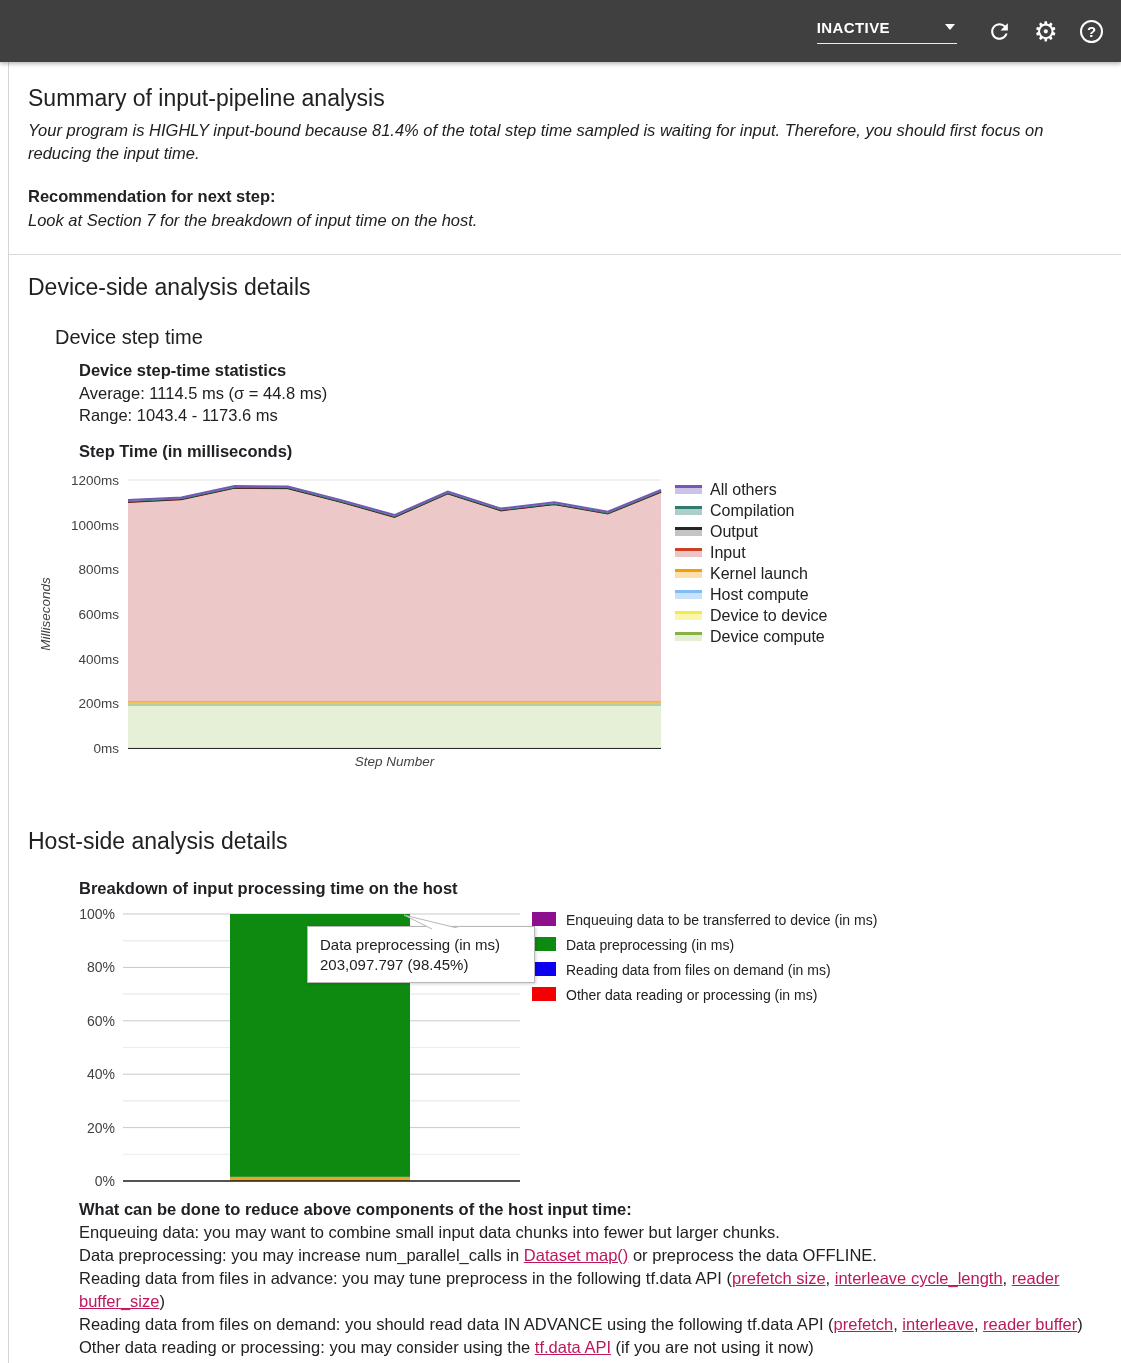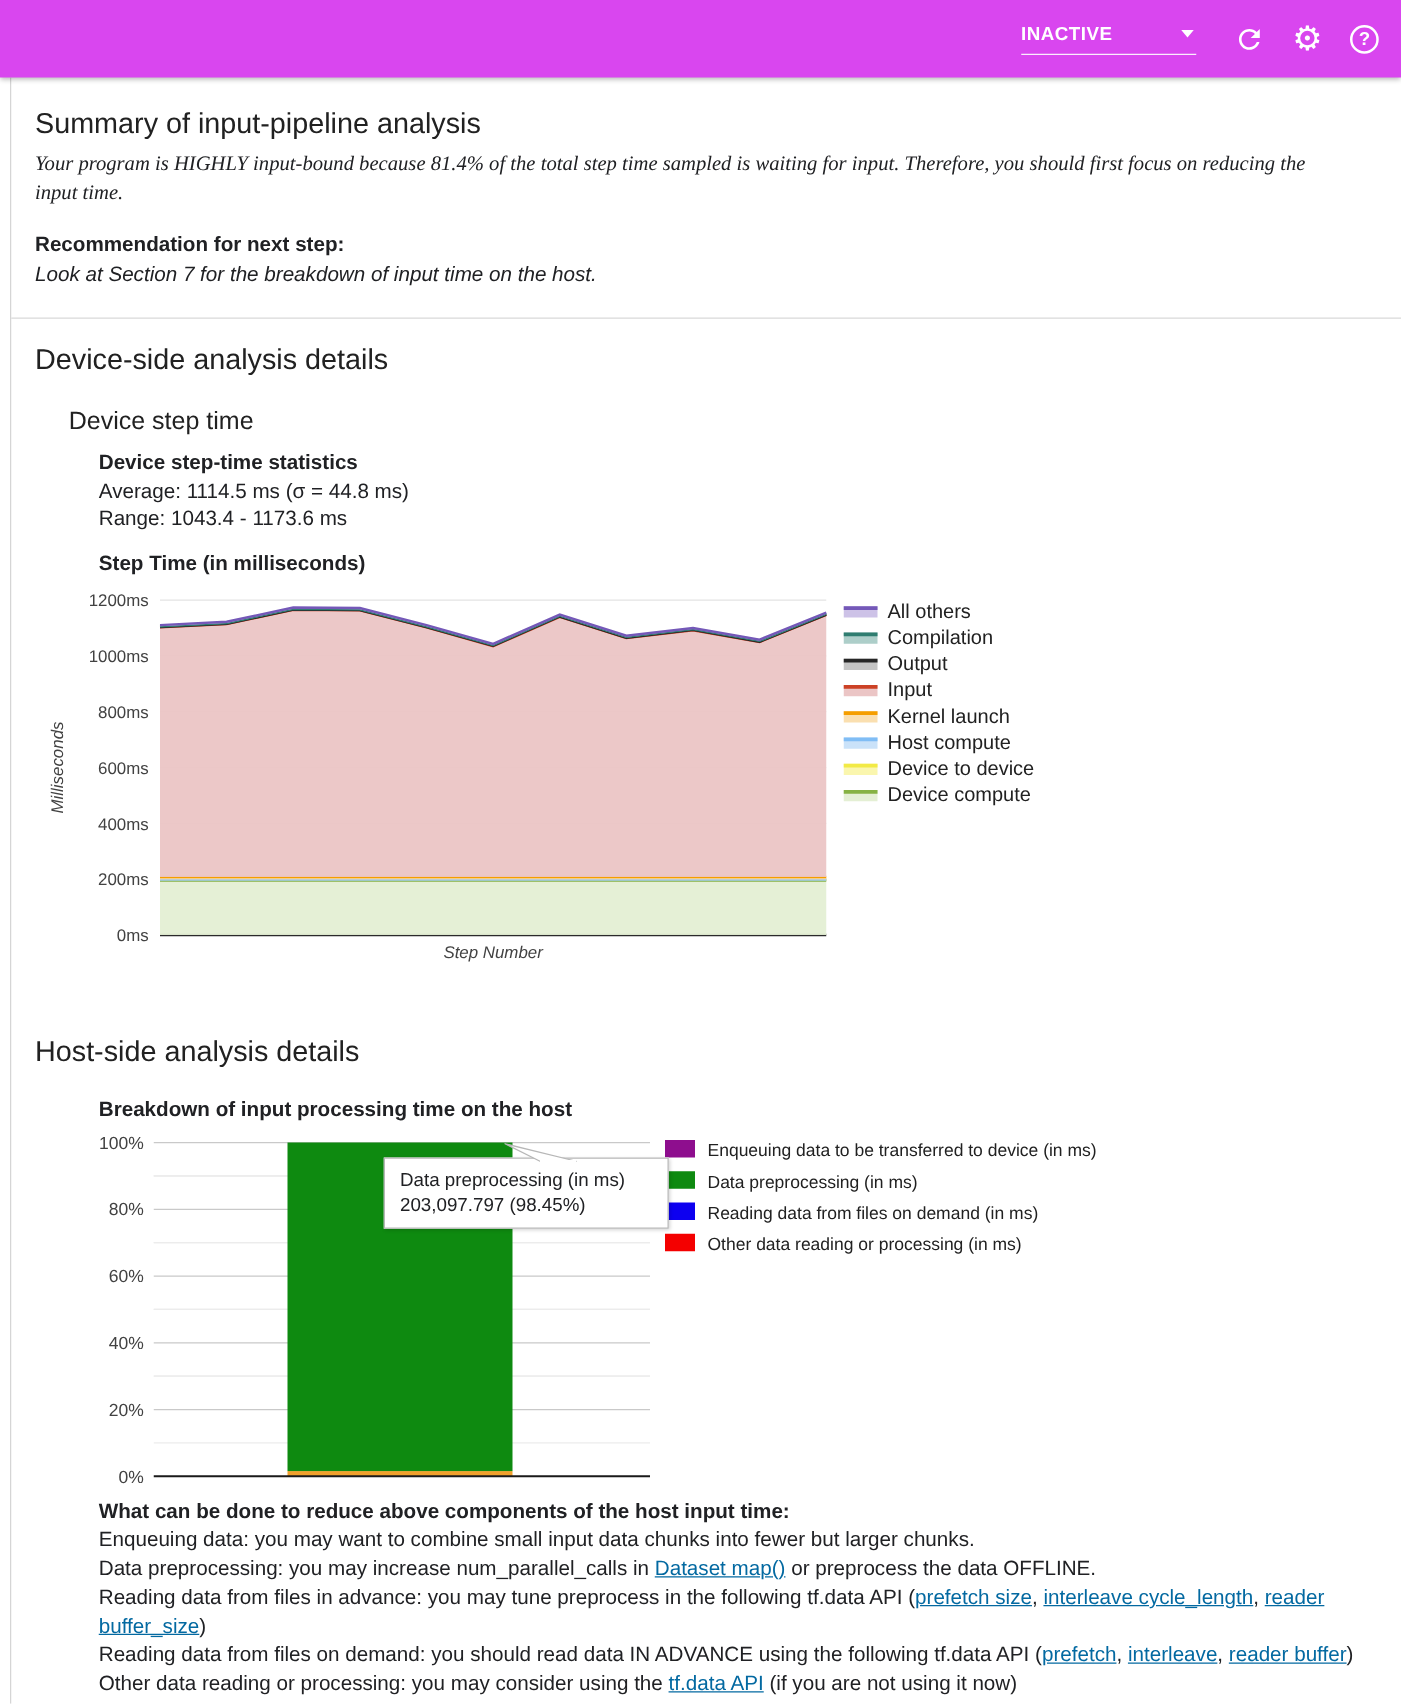--- a/index.html
+++ b/index.html
@@ -1,38 +1,38 @@
 <!DOCTYPE html>
 <html><head>
 <meta charset="utf-8">
 <style>
   * { box-sizing: border-box; margin: 0; padding: 0; }
   html,body { width:1121px; height:1363px; background:#fff; overflow:hidden;
     font-family:"Liberation Sans", sans-serif; color:#202124; }
 
   
-  .app-header { height:62px; background:#d946ef; display:flex; align-items:center;
+  .app-header { height:62px; background:#404040; display:flex; align-items:center;
     justify-content:flex-end; padding-right:18px; gap:22px; position:relative;
     box-shadow:0 2px 4px rgba(0,0,0,.28); z-index:10;}
   .status-select { width:140px; color:#fff; font-size:15px; letter-spacing:.4px;
     font-weight:bold; border-bottom:1.5px solid rgba(255,255,255,.9);
     padding-bottom:7px; display:flex; align-items:center; justify-content:space-between;
     cursor:pointer; margin-right:8px;}
   .caret { width:0; height:0; border-left:5px solid transparent; border-right:5px solid transparent;
     border-top:6px solid #fff; margin-right:2px;}
   .hdr-icon { color:#fff; display:flex; align-items:center; justify-content:center; cursor:pointer;}
   .gear-glyph { font-size:27px; line-height:27px; font-family:"DejaVu Sans", sans-serif;}
   .help-circle { width:23px; height:23px; border:2px solid #fff; border-radius:50%;
     font-size:15px; font-weight:bold; display:flex; align-items:center; justify-content:center;}
 
   
   .content { margin-left:8px; border-left:1px solid #d5d5d5; min-height:1301px; }
   .section1 { padding:22px 20px 24px 19px; border-bottom:1px solid #d9d9d9; }
   h1.sec-title { font-size:23px; font-weight:400; color:#212121; line-height:28px; }
-  .italic-body { font-style:italic; font-size:16.5px; line-height:23px; margin-top:7px; max-width:1048px;font-family:Liberation Serif, serif;}
+  .italic-body { font-style:italic; font-size:16.5px; line-height:23px; margin-top:7px; max-width:1048px;}
   .rec-label { font-weight:bold; font-size:16.5px; margin-top:22px; }
   .rec-body { font-style:italic; font-size:16.5px; margin-top:5px; }
 
   .section2 { padding:18px 20px 0 19px; }
   h2.sub-title { font-size:20px; font-weight:400; color:#212121; margin-top:24px; margin-left:27px; line-height:24px;}
   .stats-block { margin-left:51px; margin-top:10px; font-size:16.5px; line-height:22px;}
   .stats-title { font-weight:bold; margin-bottom:1px;}
   .chart-title { margin-left:51px; margin-top:16px; font-weight:bold; font-size:16.5px;}
 
   
@@ -51,21 +51,21 @@
   .hlegend-label { font-size:14px; line-height:18px; color:#212121; max-width:348px;}
   .tooltip-box { position:absolute; left:279px; top:20px; width:228px; background:#fff;
     border:1px solid #b7b7b7; box-shadow:1px 1px 3px rgba(0,0,0,.18); padding:9px 12px; z-index:2;}
   .tooltip-line1 { font-size:15px; margin-bottom:3px;}
   .tooltip-line2 { font-size:15px; font-weight:normal;}
   .tooltip-wedge { position:absolute; left:374px; top:7px; z-index:3;}
 
   
   .advice { margin-left:51px; margin-top:4px; font-size:16.5px; line-height:23px; max-width:1032px;}
   .advice-title { font-weight:bold; }
-  .advice a { color:#0369a1; text-decoration:underline; cursor:pointer;}
+  .advice a { color:#be185d; text-decoration:underline; cursor:pointer;}
 </style>
 </head>
 <body>
 
 <header class="app-header">
   <div class="status-select">
     <span>INACTIVE</span>
     <span class="caret"></span>
   </div>
   <span class="hdr-icon">

